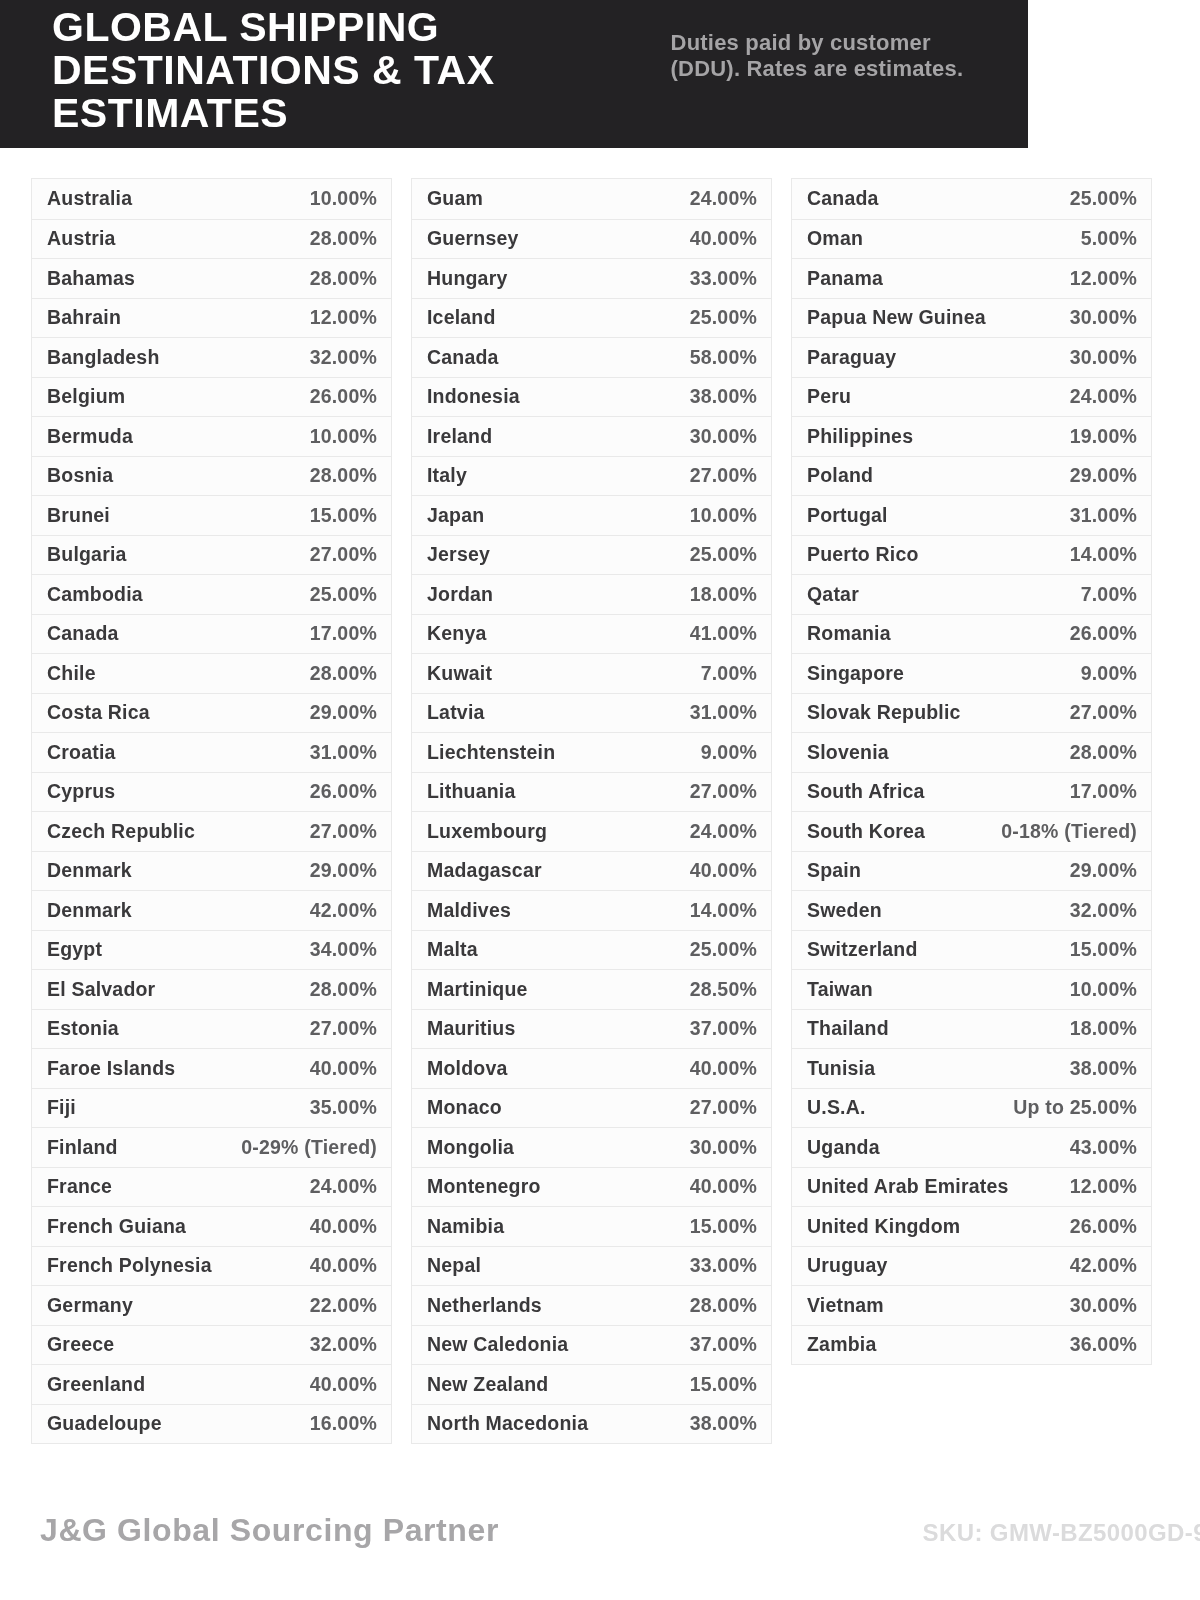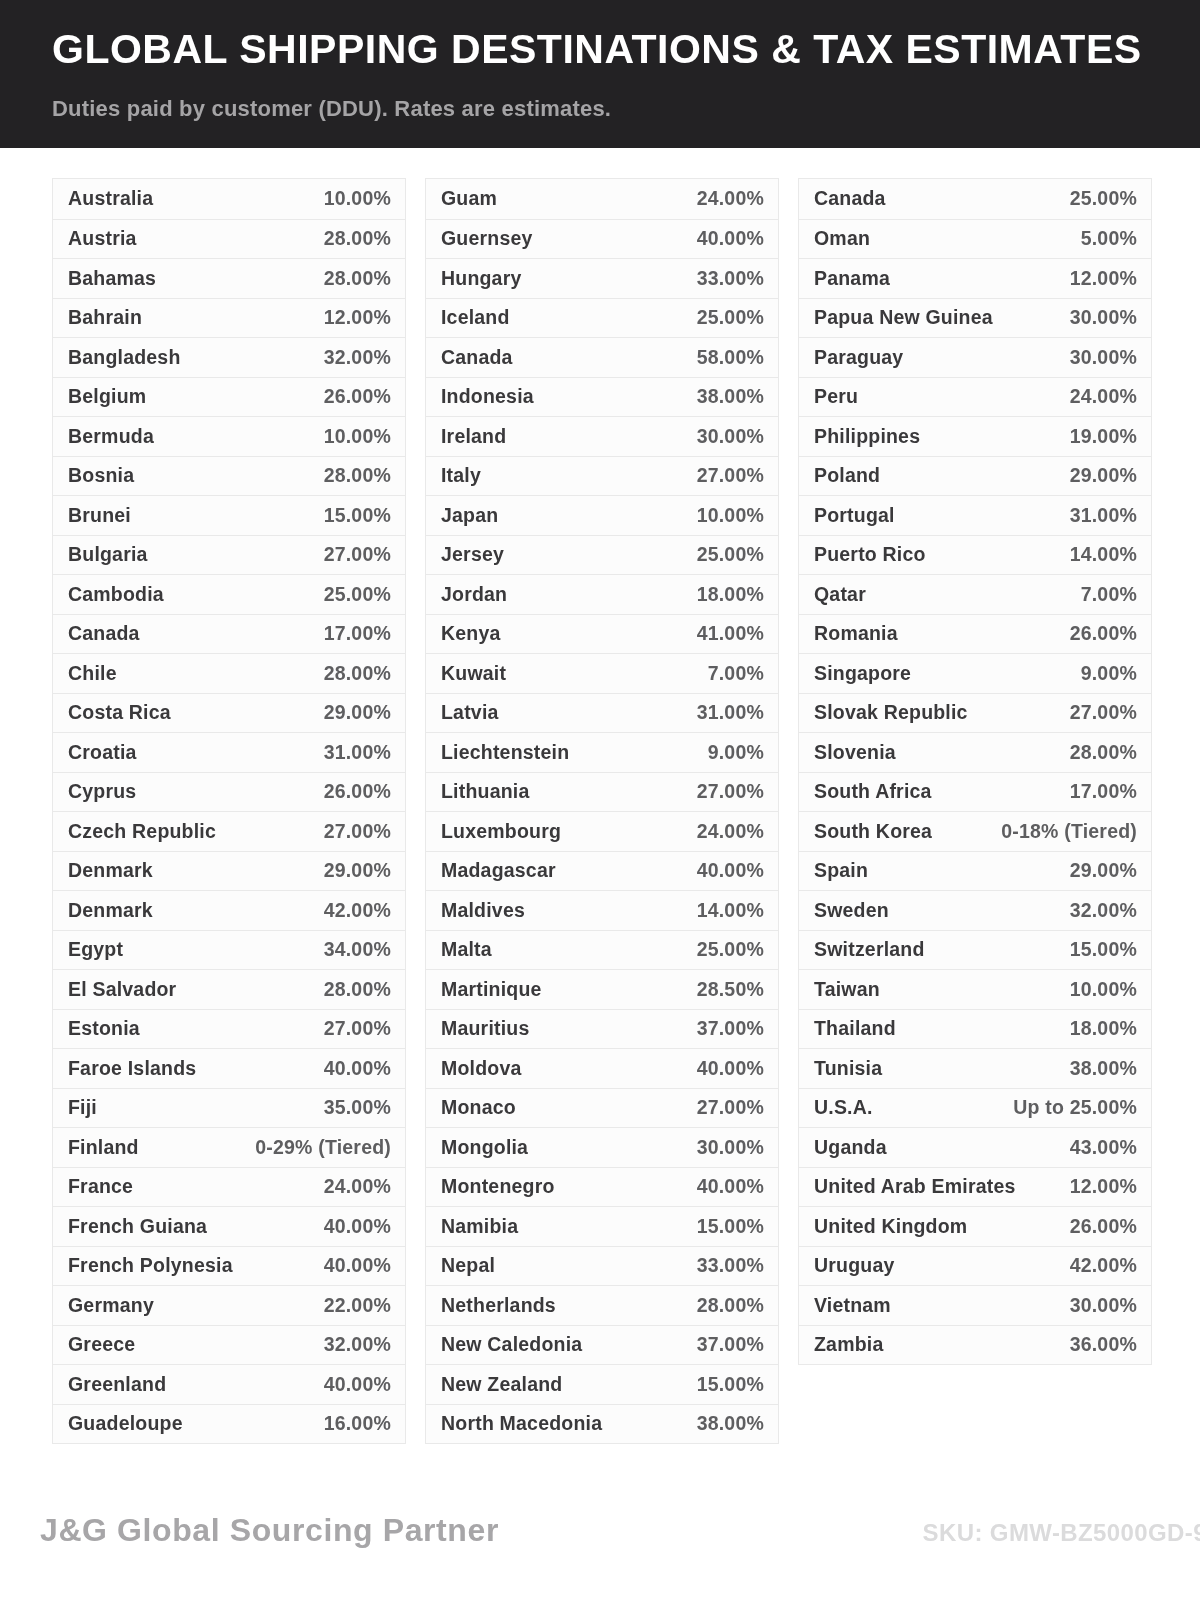--- a/index.html
+++ b/index.html
@@ -6,25 +6,24 @@
     margin: 0;
     padding: 0;
     width: 1200px;
     height: 1600px;
     overflow: hidden;
     background: #ffffff;
     font-family: "Liberation Sans", sans-serif;
   }
   .header {
     box-sizing: border-box;
-    width: 1200px;
+    width: 1028px;
     height: 148px;
     background: #232224;
     display: flex;
-    flex-direction: column;
     justify-content: center;
     padding: 6px 40px 4px 52px;
   }
   .header .title {
     color: #ffffff;
     font-size: 41px;
     font-weight: bold;
     letter-spacing: 0.5px;
     line-height: 1.05;
   }
@@ -33,21 +32,21 @@
     font-size: 22px;
     font-weight: bold;
     margin-top: 24px;
     letter-spacing: 0.2px;
   }
   .table {
     box-sizing: border-box;
     display: grid;
     grid-template-columns: repeat(3, 1fr);
     column-gap: 19px;
-    padding: 0 48px 0 52px;
+    padding: 0 48px 0 31px;
     margin-top: 30px;
     align-items: start;
   }
   .col {
     border: 1px solid #e9e9e9;
     background: #fcfcfc;
   }
   .row {
     box-sizing: border-box;
     height: 39.5px;

